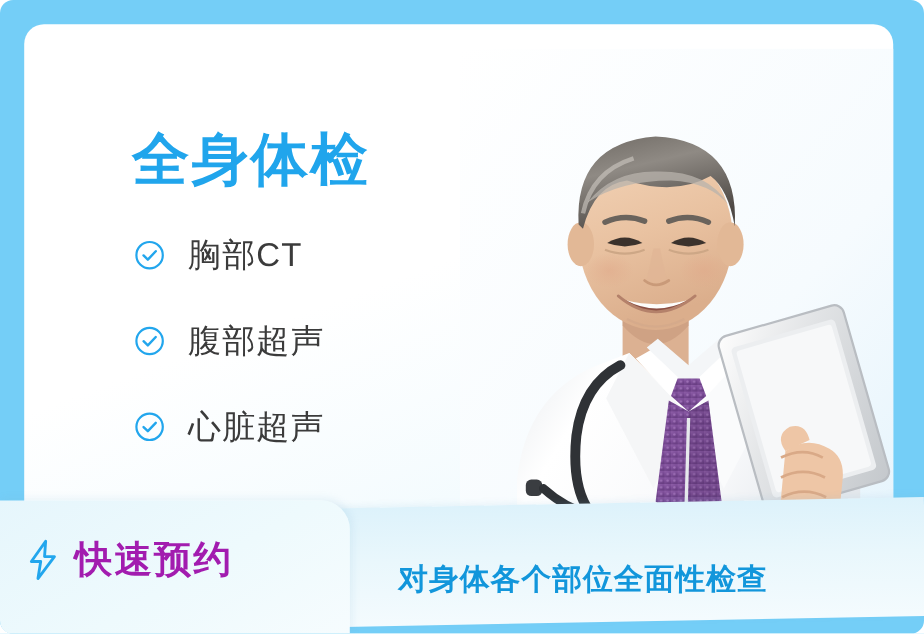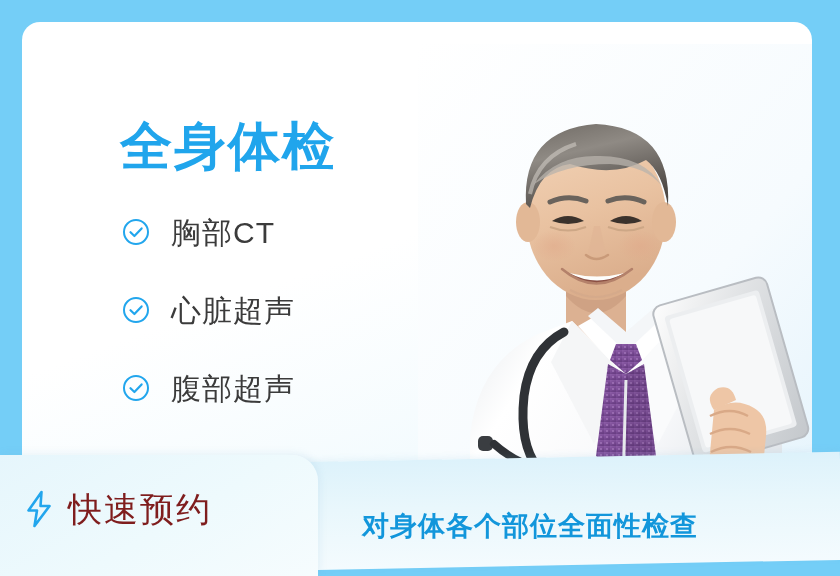--- a/index.html
+++ b/index.html
@@ -7,20 +7,21 @@
     padding: 0;
     background: #ffffff;
   }
   #poster {
     position: relative;
     width: 840px;
     height: 576px;
     overflow: hidden;
     font-family: "Liberation Sans", "DejaVu Sans", sans-serif;
     background: #74CEF7;
+    border-radius: 12px;
   }
   
   .card {
     position: absolute;
     left: 22px;
     top: 22px;
     width: 790px;
     height: 500px;
     background: linear-gradient(160deg, #ffffff 0%, #ffffff 45%, #f3fbfe 75%, #e8f6fd 100%);
     border-radius: 18px;
@@ -112,22 +113,22 @@
     align-items: center;
   }
   .bolt-icon {
     width: 30px;
     height: 38px;
     flex: 0 0 30px;
     margin-right: 14px;
   }
   .quick-book-label {
     font-size: 34px;
-    font-weight: normal;
-    color: #7f1d1d;
+    font-weight: bold;
+    color: #a21caf;
     letter-spacing: 2px;
     line-height: 1;
     white-space: nowrap;
   }
   .subtitle {
     position: absolute;
     left: 362px;
     top: 512px;
     font-size: 27px;
     font-weight: bold;
@@ -279,31 +280,31 @@
         <span class="feature-label">胸部CT</span>
       </div>
 
       <div class="feature-row">
         <span class="check-icon">
           <svg width="28" height="28" viewBox="0 0 28 28" xmlns="http://www.w3.org/2000/svg">
             <circle cx="14" cy="14" r="12" fill="none" stroke="#22A6ED" stroke-width="2"></circle>
             <path d="M8.5 14.2 L12.4 18 L19.6 10.4" fill="none" stroke="#22A6ED" stroke-width="2.2" stroke-linecap="round" stroke-linejoin="round"></path>
           </svg>
         </span>
-        <span class="feature-label">心脏超声</span>
+        <span class="feature-label">腹部超声</span>
       </div>
 
       <div class="feature-row">
         <span class="check-icon">
           <svg width="28" height="28" viewBox="0 0 28 28" xmlns="http://www.w3.org/2000/svg">
             <circle cx="14" cy="14" r="12" fill="none" stroke="#22A6ED" stroke-width="2"></circle>
             <path d="M8.5 14.2 L12.4 18 L19.6 10.4" fill="none" stroke="#22A6ED" stroke-width="2.2" stroke-linecap="round" stroke-linejoin="round"></path>
           </svg>
         </span>
-        <span class="feature-label">腹部超声</span>
+        <span class="feature-label">心脏超声</span>
       </div>
 
     </div>
   </div>
 
   <div class="bottom-wide"></div>
   <div class="bottom-left-panel"></div>
 
   <div class="quick-book">
     <span class="bolt-icon">

